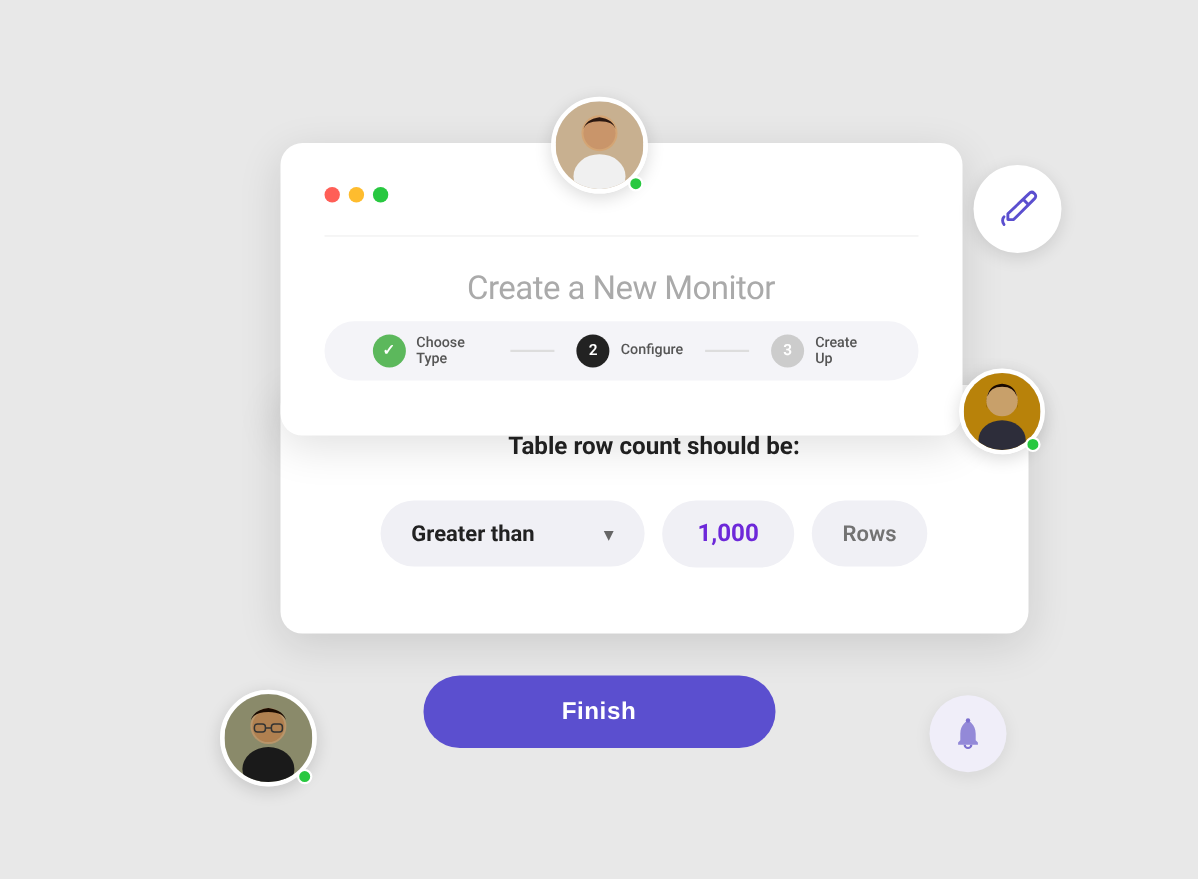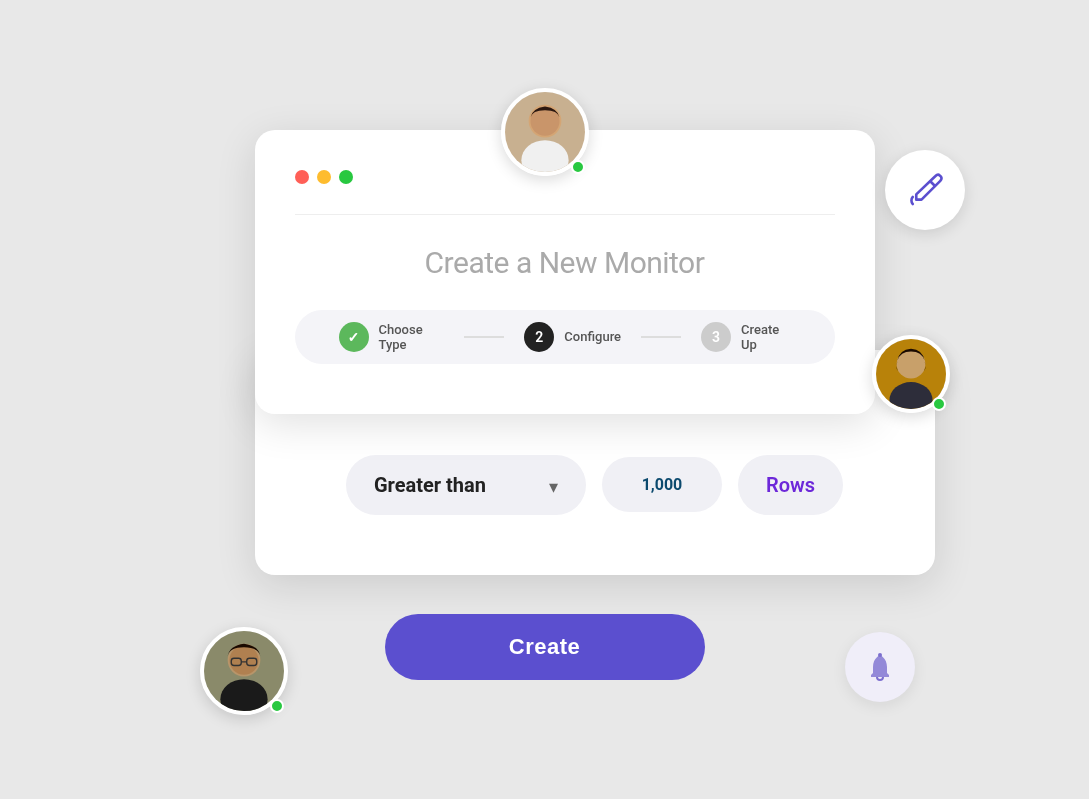--- a/index.html
+++ b/index.html
@@ -50,21 +50,21 @@
     .dot-red { background: #ff5f57; }
     .dot-yellow { background: #febc2e; }
     .dot-green { background: #28c840; }
 
     .card-title {
       text-align: center;
       font-size: 30px;
       font-weight: 400;
       color: #aaa;
       letter-spacing: -0.5px;
-      margin-bottom: 30px;
+      margin-bottom: 12px;
     }
 
     
     .steps-bar {
       display: flex;
       align-items: center;
       justify-content: center;
       gap: 0;
       background: #f4f4f8;
       border-radius: 50px;
@@ -166,34 +166,34 @@
     .dropdown-chevron {
       font-size: 18px;
       color: #666;
       margin-left: auto;
     }
 
     .value-box {
       background: #f0f0f5;
       border-radius: 50px;
       padding: 18px 32px;
-      font-size: 16px;
+      font-size: 22px;
       font-weight: 700;
-      color: #0c4a6e;
+      color: #6d28d9;
       min-width: 120px;
       text-align: center;
     }
 
     .unit-box {
       background: #f0f0f5;
       border-radius: 50px;
       padding: 18px 28px;
       font-size: 20px;
       font-weight: 600;
-      color: #6d28d9;
+      color: #737373;
     }
 
     
     .create-btn {
       position: absolute;
       bottom: 50px;
       left: 50%;
       transform: translateX(-50%);
       width: 320px;
       background: #5b4fcf;
@@ -365,21 +365,21 @@
         <span class="dropdown-label">Greater than</span>
         <span class="dropdown-chevron">▾</span>
       </div>
 
       <div class="value-box">1,000</div>
 
       <div class="unit-box">Rows</div>
     </div>
   </div>
 
-  <button class="create-btn">Create</button>
+  <button class="create-btn">Finish</button>
 
   <div class="avatar-wrapper avatar-wrapper-top">
     <div class="avatar-circle">
       <svg class="avatar-svg" viewBox="0 0 88 88" xmlns="http://www.w3.org/2000/svg">
         <rect width="88" height="88" fill="#c8b090"></rect>
         <circle cx="44" cy="32" r="18" fill="#d4a574"></circle>
         <ellipse cx="44" cy="75" rx="26" ry="22" fill="#f0f0f0"></ellipse>
         <circle cx="44" cy="32" r="16" fill="#c9956a"></circle>
 
         <path d="M28 28 Q30 18 44 16 Q58 18 60 28 Q58 20 44 20 Q30 20 28 28Z" fill="#2c1810"></path>

